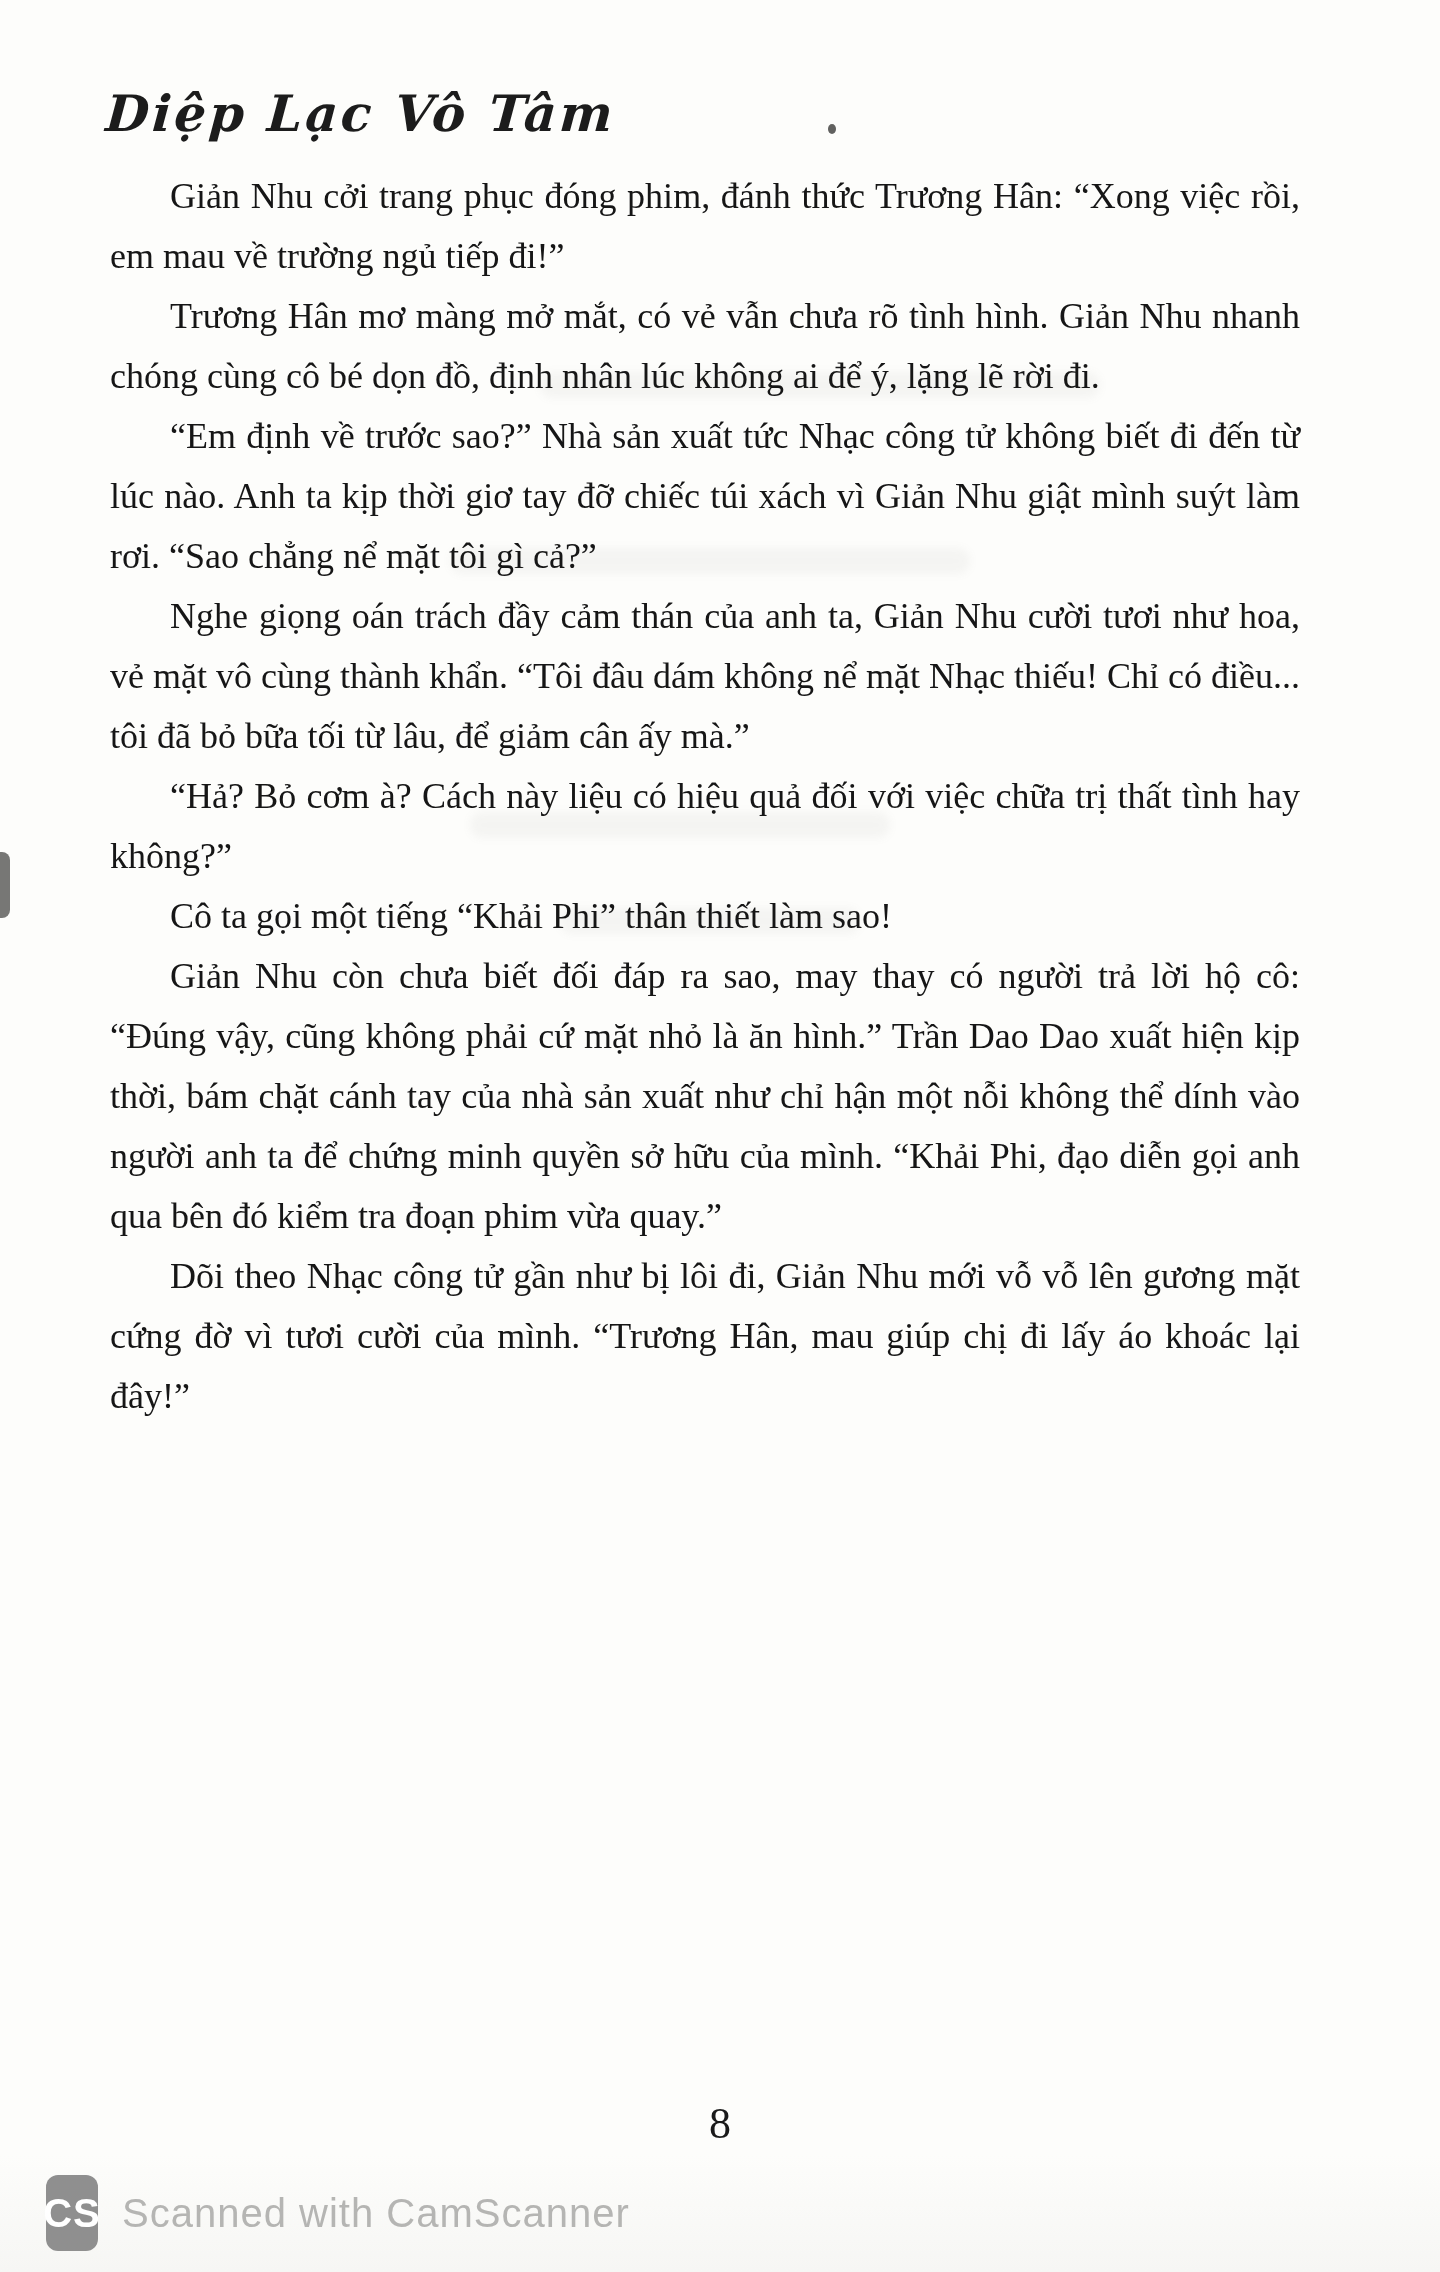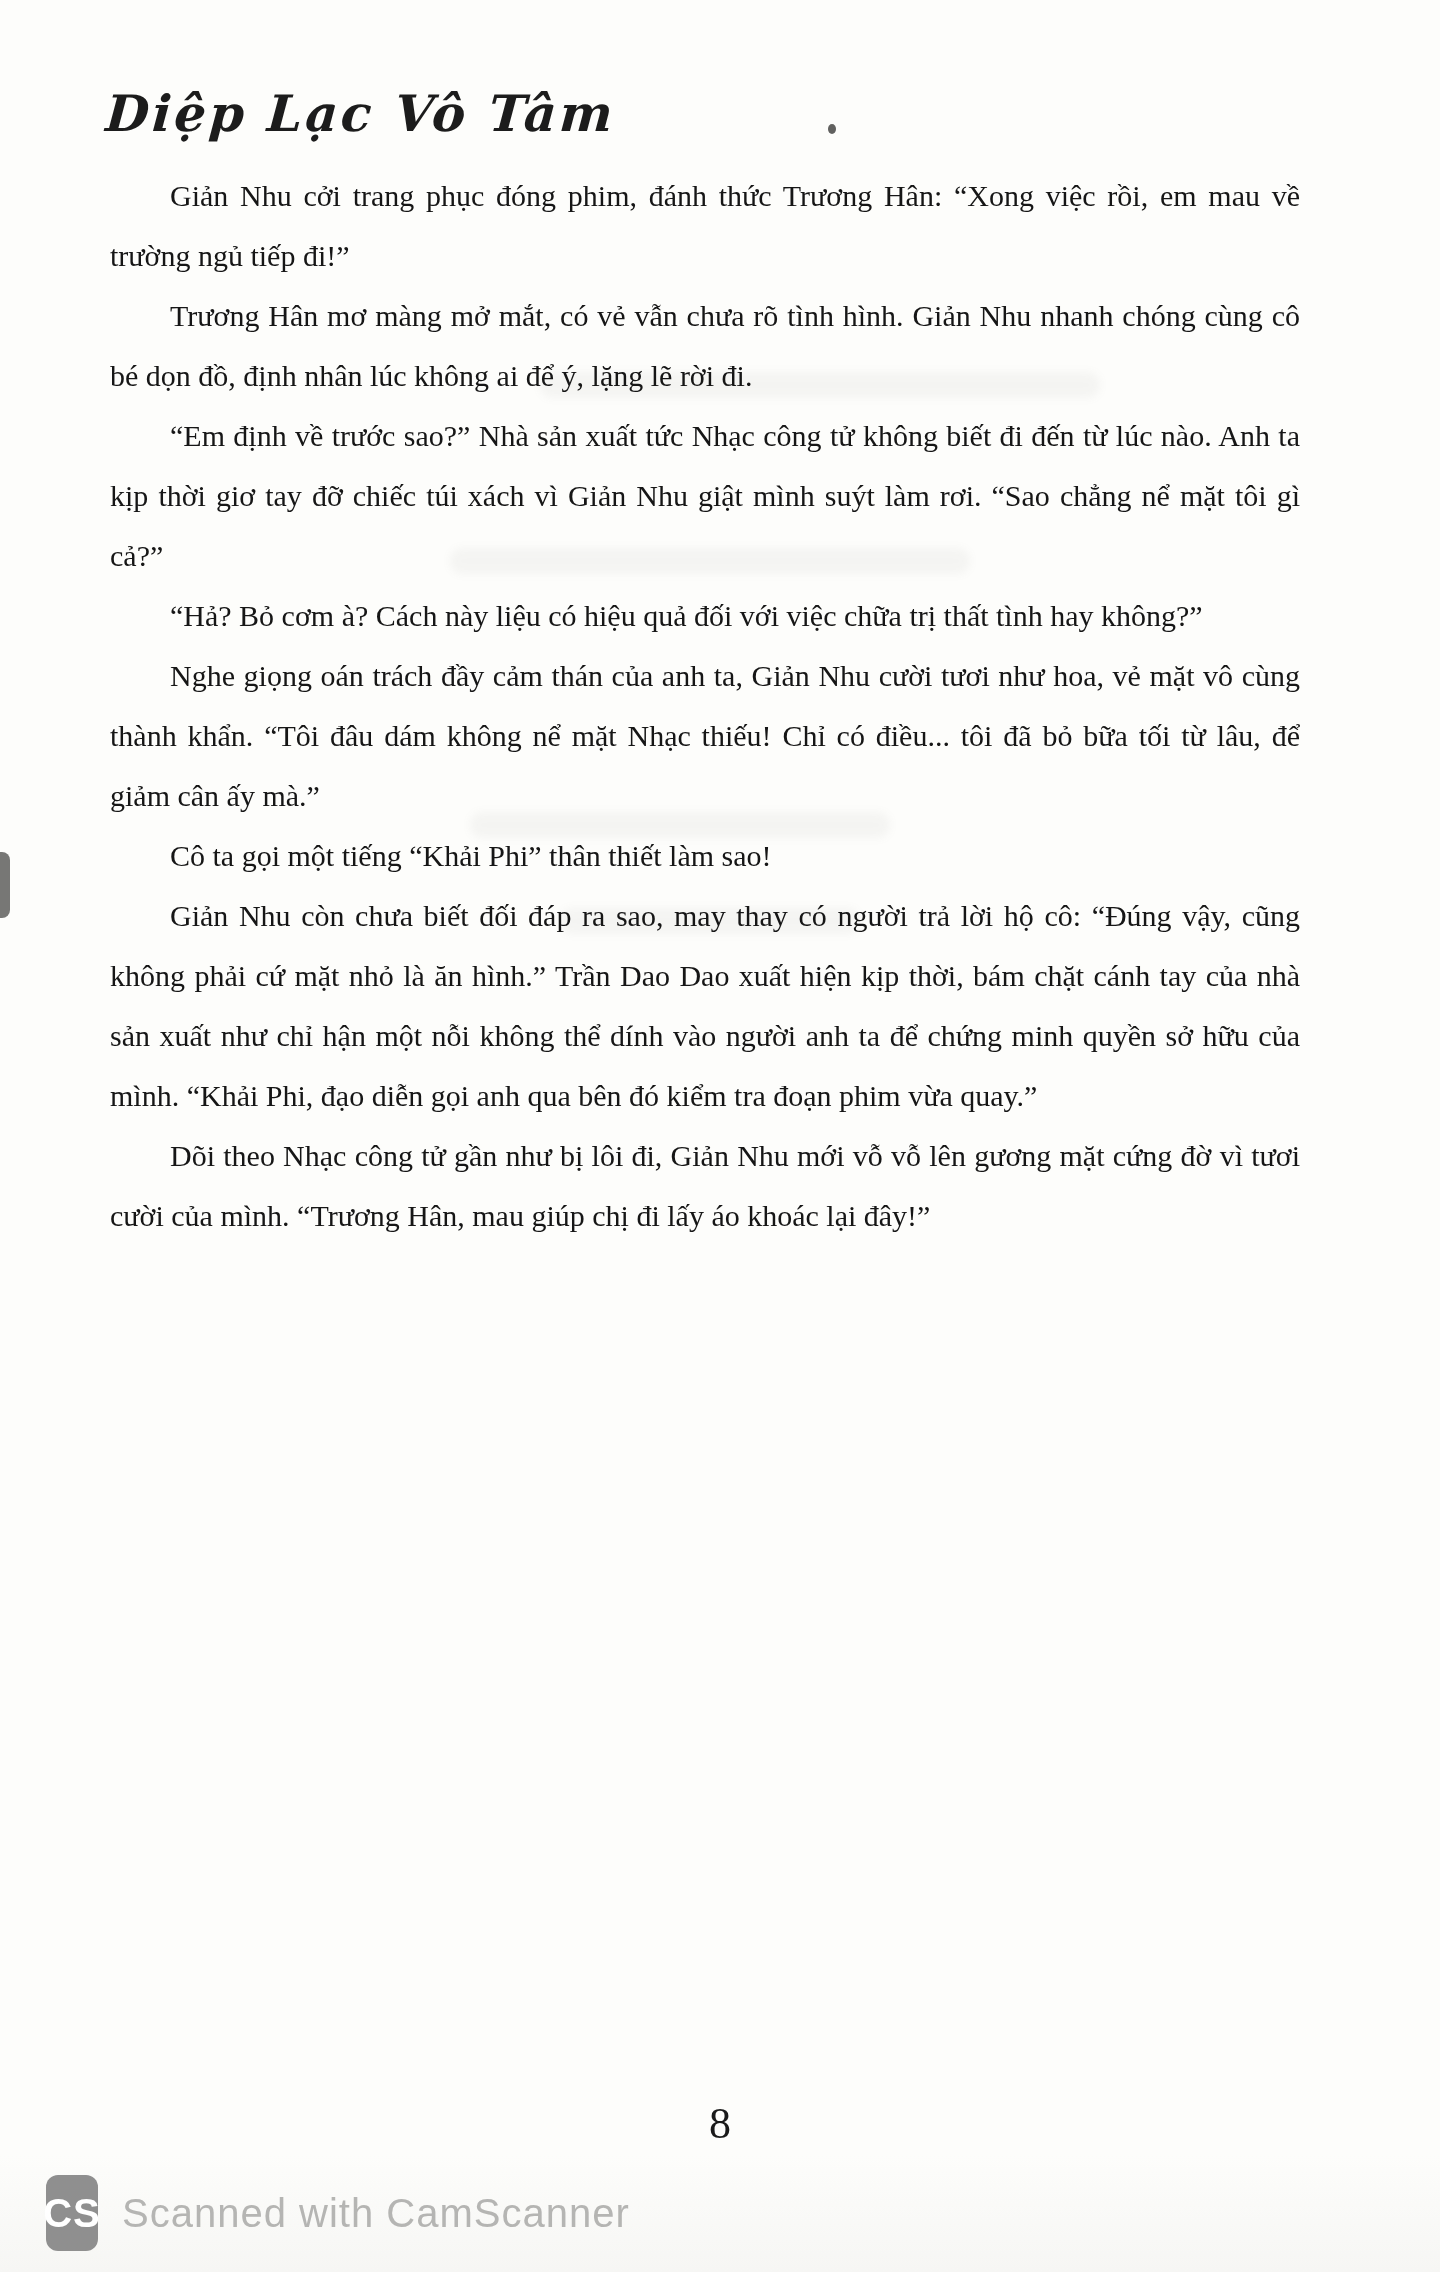--- a/index.html
+++ b/index.html
@@ -26,21 +26,21 @@
     font-size: 50px;
     letter-spacing: 3px;
     color: #1c1c1c;
     transform: skewX(-4deg);
   }
   .body-text {
     position: absolute;
     left: 110px;
     top: 166px;
     width: 1190px;
-    font-size: 30px;
+    font-size: 36px;
     line-height: 60px;
     text-align: justify;
     color: #161616;
   }
   .para {
     text-indent: 60px;
   }
   .page-number {
     position: absolute;
     left: 0;
@@ -133,23 +133,23 @@
   <div class="bleed bleed-4"></div>
 
   <div class="body-text">
 
       <p class="para">Giản Nhu cởi trang phục đóng phim, đánh thức Trương Hân: “Xong việc rồi, em mau về trường ngủ tiếp đi!”</p>
 
       <p class="para">Trương Hân mơ màng mở mắt, có vẻ vẫn chưa rõ tình hình. Giản Nhu nhanh chóng cùng cô bé dọn đồ, định nhân lúc không ai để ý, lặng lẽ rời đi.</p>
 
       <p class="para">“Em định về trước sao?” Nhà sản xuất tức Nhạc công tử không biết đi đến từ lúc nào. Anh ta kịp thời giơ tay đỡ chiếc túi xách vì Giản Nhu giật mình suýt làm rơi. “Sao chẳng nể mặt tôi gì cả?”</p>
 
+      <p class="para">Nghe giọng oán trách đầy cảm thán của anh ta, Giản Nhu cười tươi như hoa, vẻ mặt vô cùng thành khẩn. “Tôi đâu dám không nể mặt Nhạc thiếu! Chỉ có điều... tôi đã bỏ bữa tối từ lâu, để giảm cân ấy mà.”</p>
+
       <p class="para">“Hả? Bỏ cơm à? Cách này liệu có hiệu quả đối với việc chữa trị thất tình hay không?”</p>
-
-      <p class="para">Nghe giọng oán trách đầy cảm thán của anh ta, Giản Nhu cười tươi như hoa, vẻ mặt vô cùng thành khẩn. “Tôi đâu dám không nể mặt Nhạc thiếu! Chỉ có điều... tôi đã bỏ bữa tối từ lâu, để giảm cân ấy mà.”</p>
 
 
 
       <p class="para">Cô ta gọi một tiếng “Khải Phi” thân thiết làm sao!</p>
 
       <p class="para">Giản Nhu còn chưa biết đối đáp ra sao, may thay có người trả lời hộ cô: “Đúng vậy, cũng không phải cứ mặt nhỏ là ăn hình.” Trần Dao Dao xuất hiện kịp thời, bám chặt cánh tay của nhà sản xuất như chỉ hận một nỗi không thể dính vào người anh ta để chứng minh quyền sở hữu của mình. “Khải Phi, đạo diễn gọi anh qua bên đó kiểm tra đoạn phim vừa quay.”</p>
 
       <p class="para">Dõi theo Nhạc công tử gần như bị lôi đi, Giản Nhu mới vỗ vỗ lên gương mặt cứng đờ vì tươi cười của mình. “Trương Hân, mau giúp chị đi lấy áo khoác lại đây!”</p>
     </div>
 

